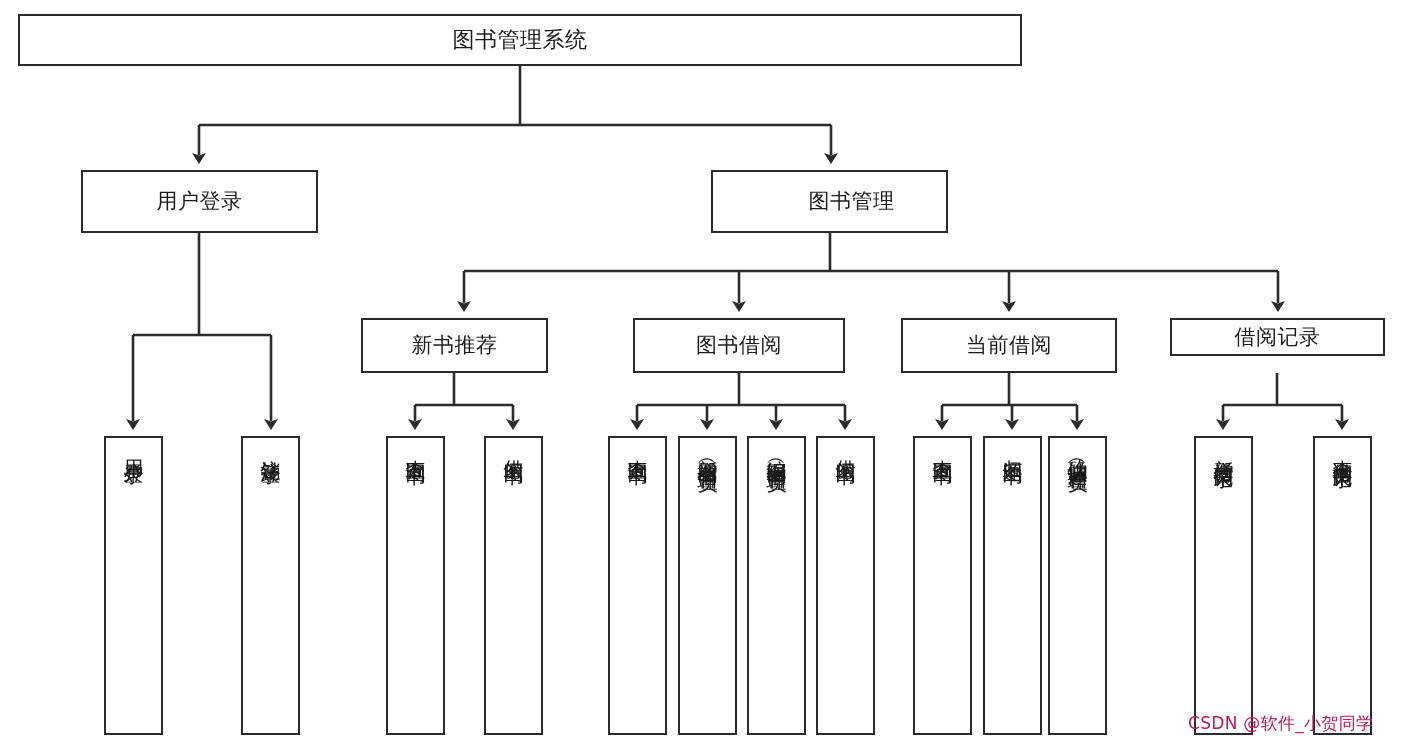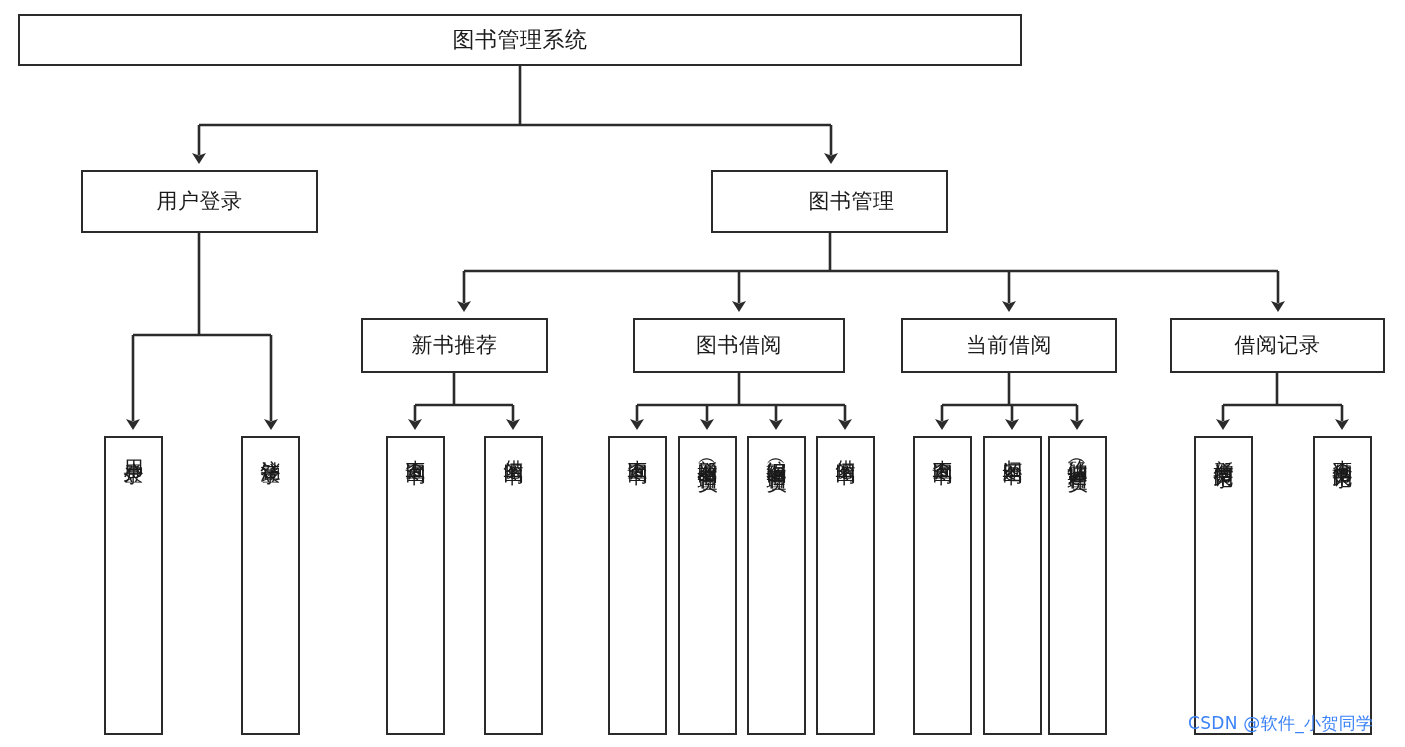--- a/index.html
+++ b/index.html
@@ -61,21 +61,21 @@
     letter-spacing:2px;
     height:auto;
     max-height:282px;
     white-space:nowrap;
   }
   .watermark{
     position:absolute;
     left:1188px;
     top:712px;
     font-size:17px;
-    color:#3b82f6;
+    color:#be185d;
     white-space:nowrap;
     letter-spacing:0.3px;
     z-index:3;
     user-select:none;
   }
 </style>
 </head>
 <body>
 
 <div id="canvas">
@@ -143,21 +143,21 @@
 
   <div class="node h" style="left:361px; top:318px; width:187px; height:55px;">
     <span class="lbl">新书推荐</span>
   </div>
   <div class="node h" style="left:901px; top:318px; width:216px; height:55px;">
     <span class="lbl">当前借阅</span>
   </div>
   <div class="node h" style="left:633px; top:318px; width:212px; height:55px;">
     <span class="lbl">图书借阅</span>
   </div>
-  <div class="node h" style="left:1170px; top:318px; width:215px; height:55px;">
+  <div class="node h" style="left:1170px; top:318px; width:215px; height:38px;">
     <span class="lbl">借阅记录</span>
   </div>
 
   <div class="node v" style="left:104px; top:436px; width:59px; height:299px;">
     <span class="lbl">用户登录</span>
   </div>
   <div class="node v" style="left:241px; top:436px; width:59px; height:299px;">
     <span class="lbl">注销登录</span>
   </div>
 

